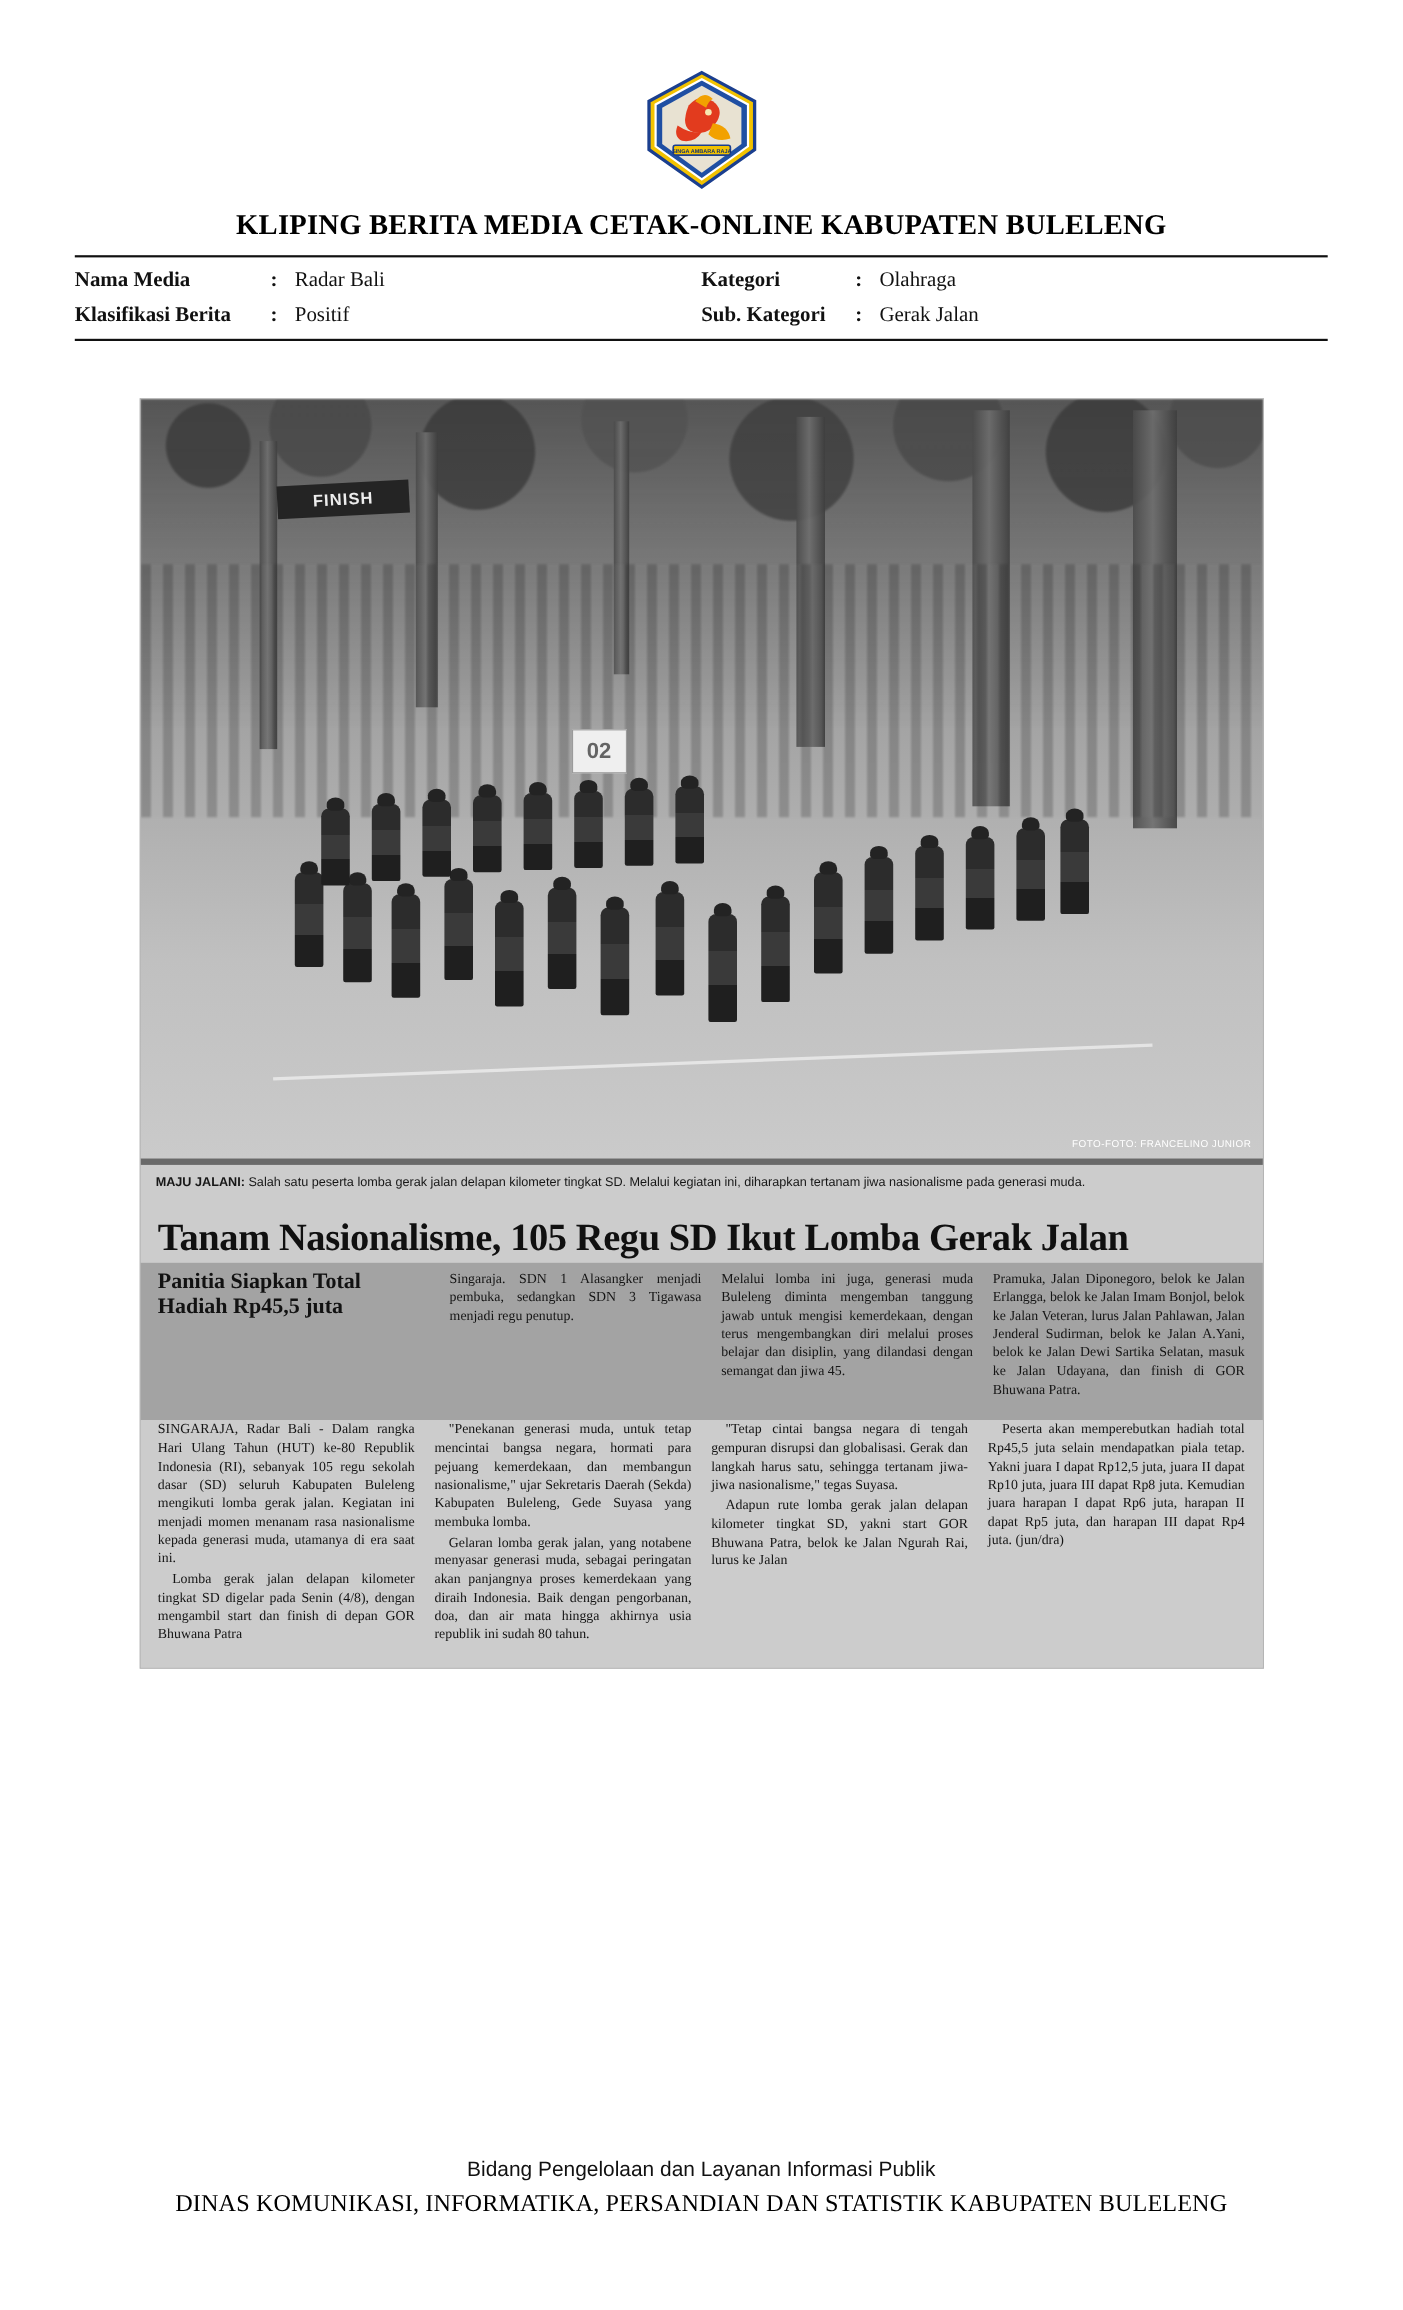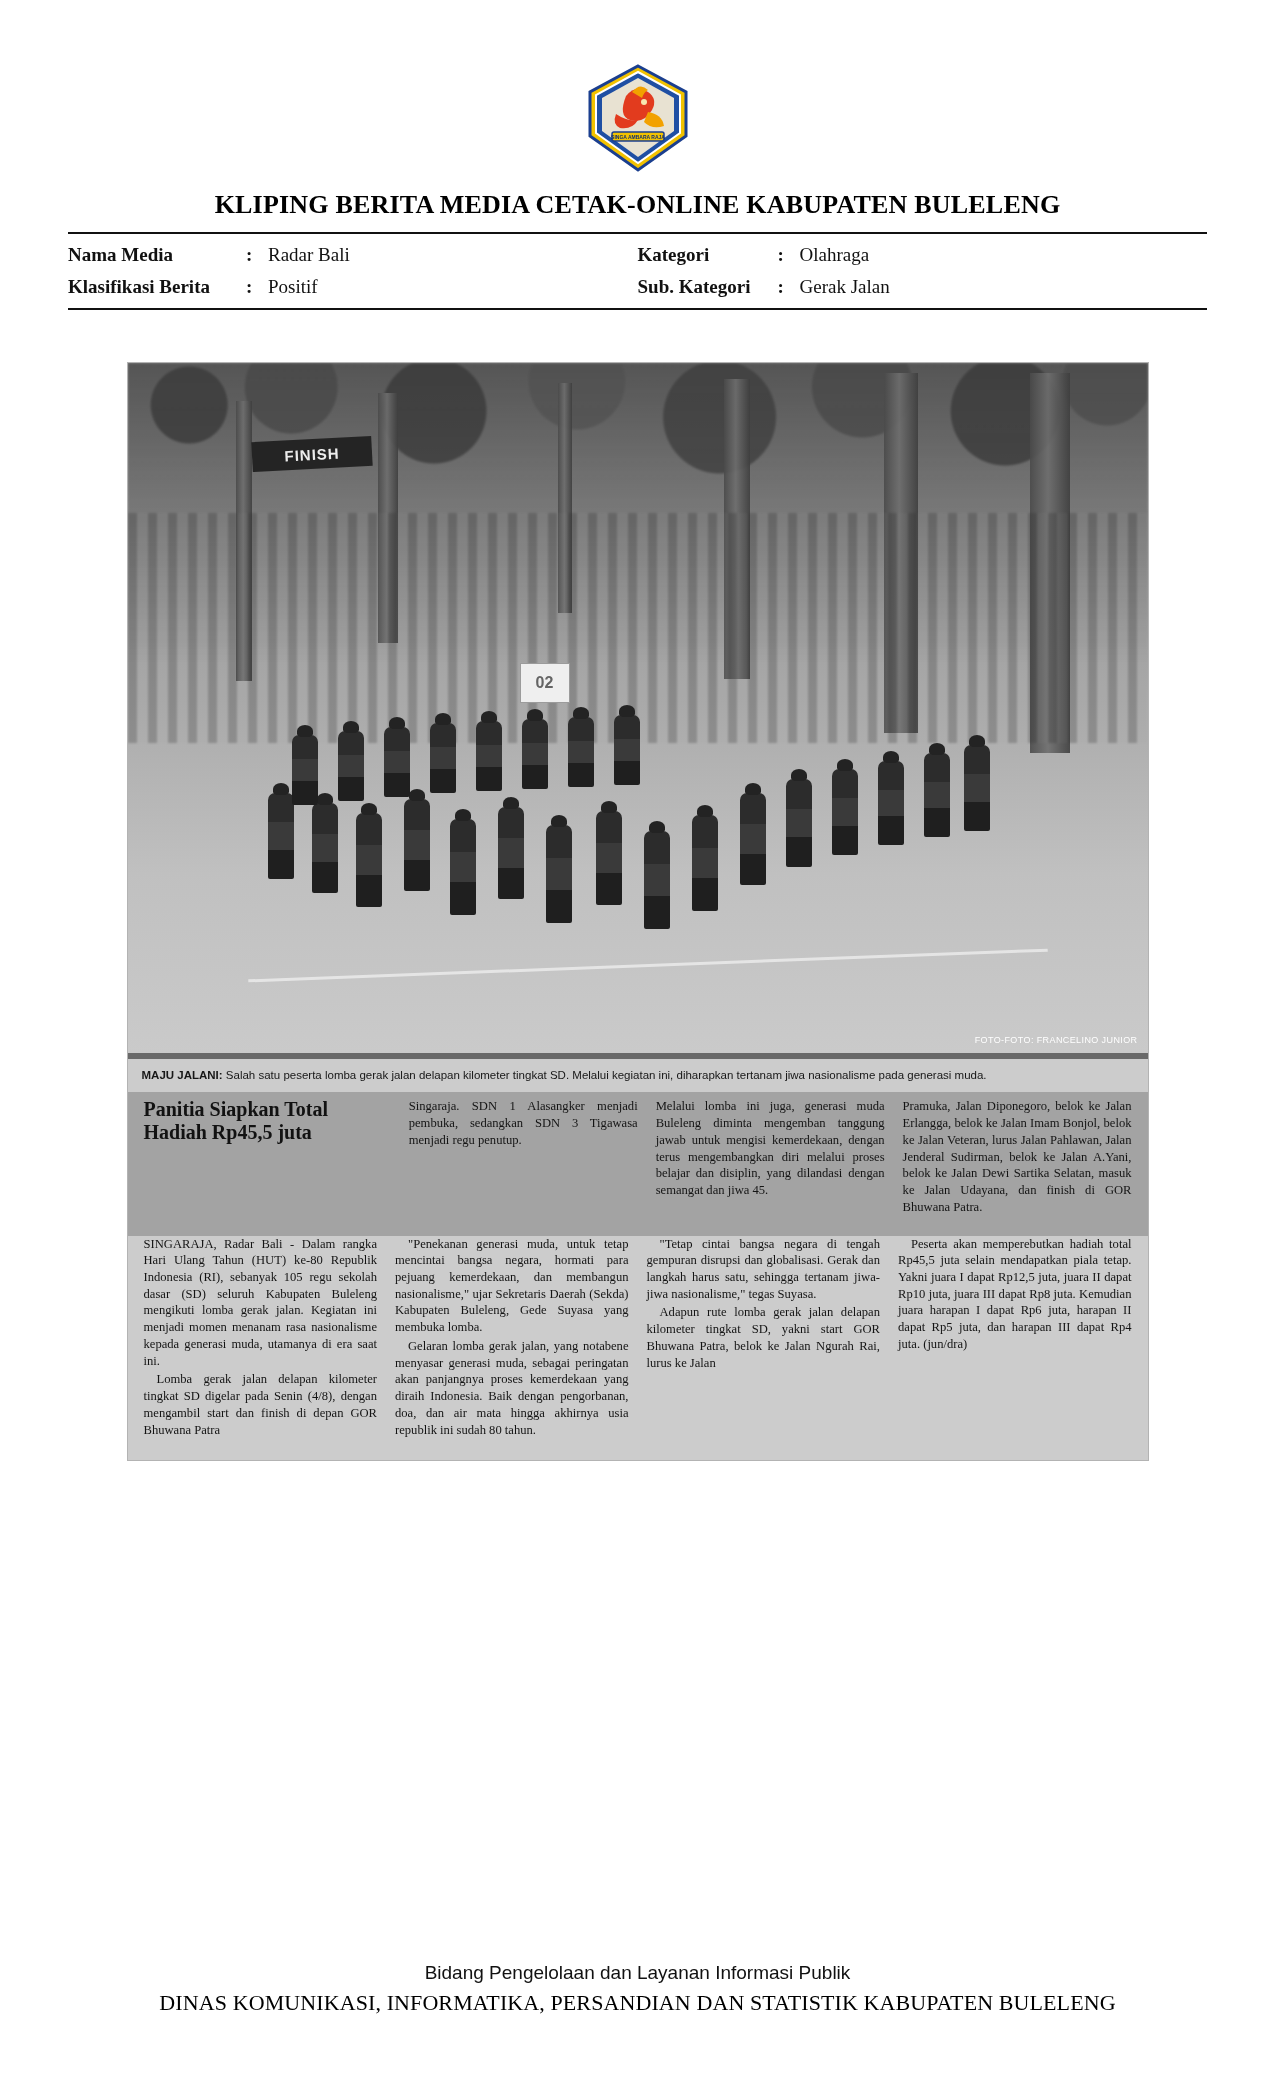--- a/index.html
+++ b/index.html
@@ -169,21 +169,21 @@
     font-size: 15px;
     font-weight: bold;
     letter-spacing: 1px;
     display: flex; align-items: center; justify-content: center;
     transform: rotate(-3deg);
   }
   .bib {
     position: absolute; left: 392px; top: 300px;
     width: 48px; height: 38px; background: #efefed; color: #15803d;
     font-family: "Liberation Sans", sans-serif;
-    font-size: 16px; font-weight: bold;
+    font-size: 20px; font-weight: bold;
     display:flex; align-items:center; justify-content:center;
     border: 1px solid #9b9b96;
   }
   .photo-credit {
     position: absolute; right: 10px; bottom: 8px;
     font-family: "Liberation Sans", sans-serif;
     font-size: 9px;
     color: #ffffff;
     letter-spacing: .4px;
     padding-left: 12px;
@@ -360,20 +360,21 @@
 
         <div class="finish-banner">FINISH</div>
         <div class="bib">02</div>
         <div class="photo-credit">FOTO-FOTO: FRANCELINO JUNIOR</div>
       </div>
 
       <div class="caption">
         <b>MAJU JALANI:</b><span> Salah satu peserta lomba gerak jalan delapan kilometer tingkat SD. Melalui kegiatan ini, diharapkan tertanam jiwa nasionalisme pada generasi muda.</span>
       </div>
 
+      <div class="headline">Tanam Nasionalisme, 105 Regu SD Ikut Lomba Gerak Jalan</div>
 
       <div class="subhead-row">
         <div class="kicker">Panitia Siapkan Total Hadiah Rp45,5 juta</div>
         <div class="col">
           <p class="first">Singaraja. SDN 1 Alasangker menjadi pembuka, sedangkan SDN 3 Tigawasa menjadi regu penutup.</p>
         </div>
         <div class="col">
           <p class="first">Melalui lomba ini juga, generasi muda Buleleng diminta mengemban tanggung jawab untuk mengisi kemerdekaan, dengan terus mengembangkan diri melalui proses belajar dan disiplin, yang dilandasi dengan semangat dan jiwa 45.</p>
         </div>
         <div class="col">

